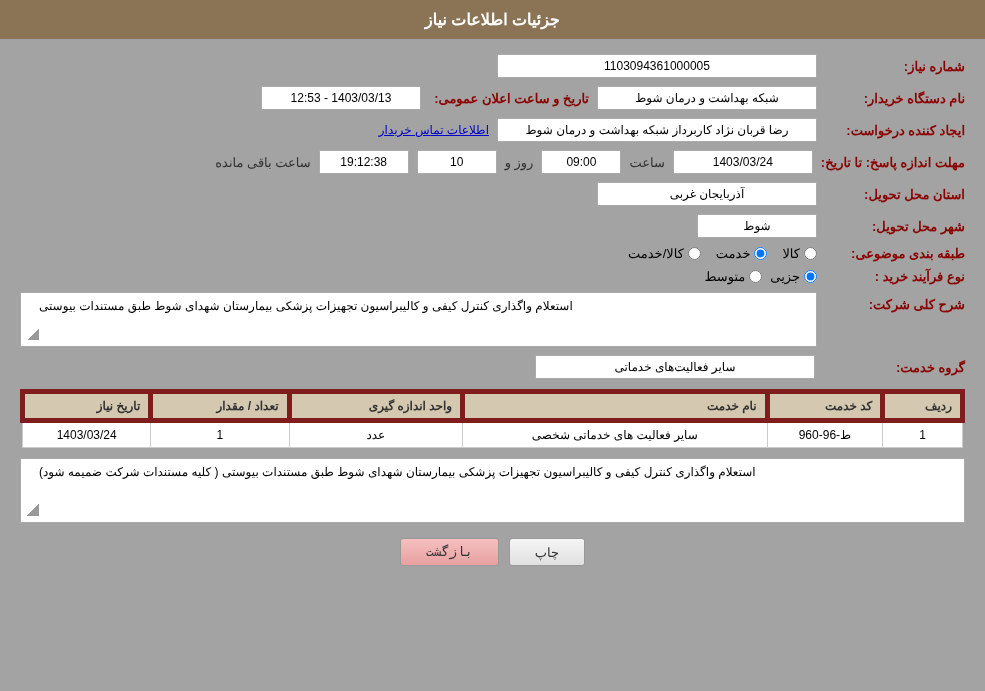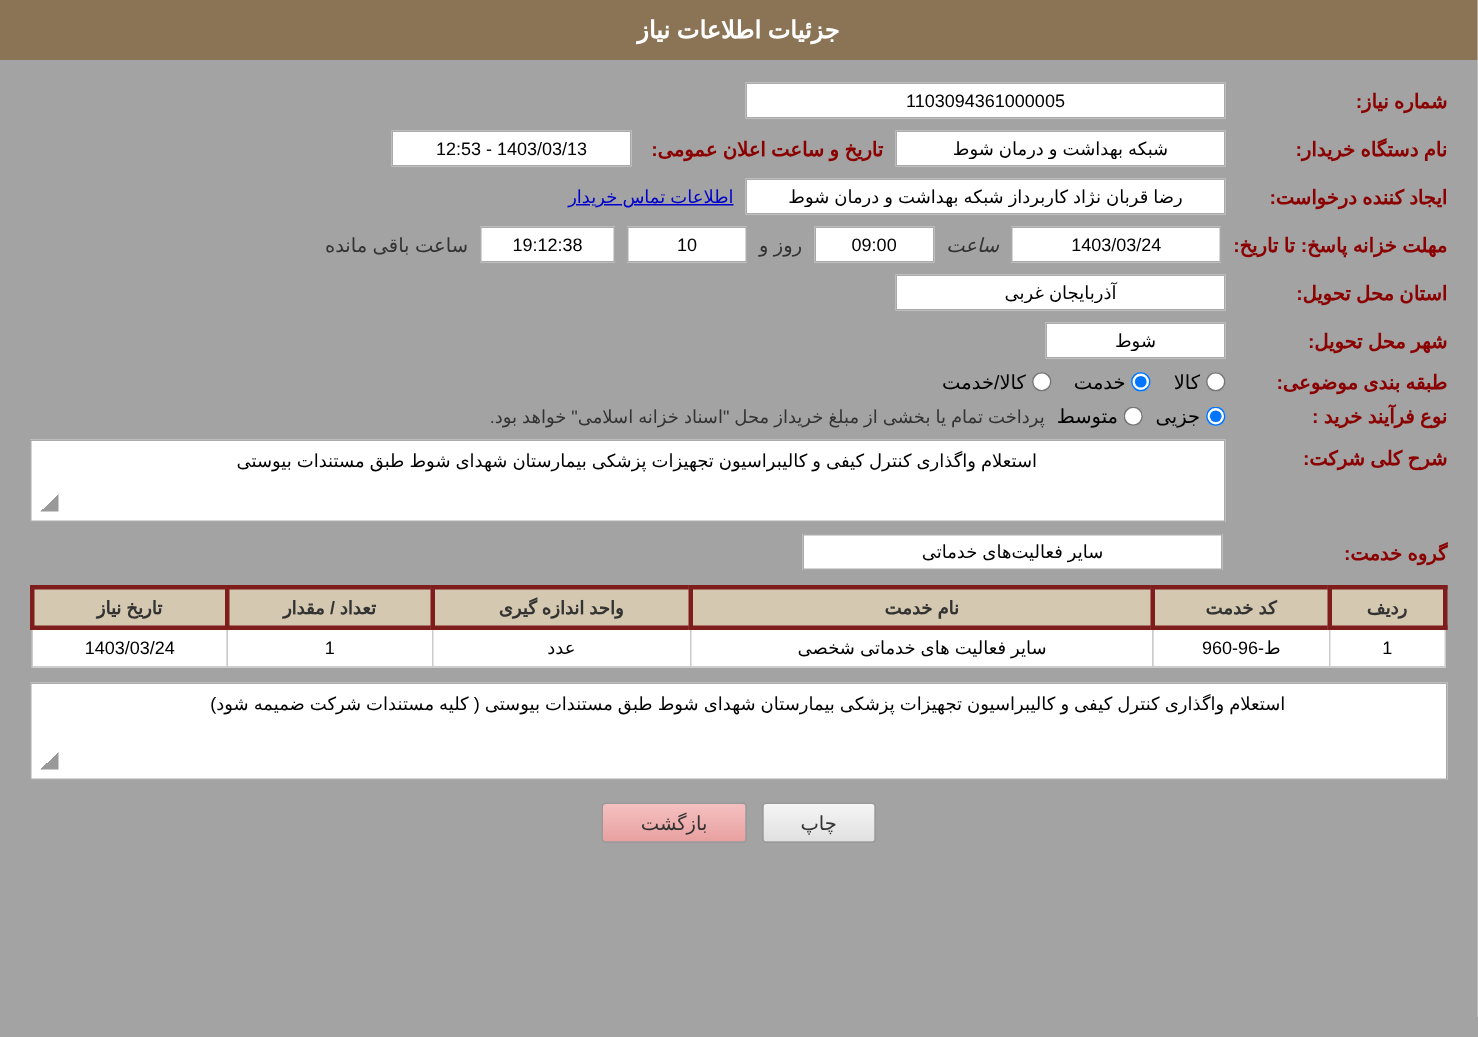--- a/index.html
+++ b/index.html
@@ -88,43 +88,43 @@
       border: 1px solid #aaa;
       background: #fff;
       padding: 6px;
       min-height: 55px;
       display: flex;
       align-items: flex-start;
     }
     .description-text {
       font-size: 12px;
       direction: rtl;
-      text-align: center;
+      text-align: left;
       flex: 1;
     }
     .resize-handle {
       width: 12px;
       height: 12px;
       align-self: flex-end;
       background: linear-gradient(135deg, transparent 50%, #999 50%);
       flex-shrink: 0;
     }
     .table-section {
       margin: 10px 0;
     }
     .data-table {
       width: 100%;
       border-collapse: collapse;
       font-size: 12px;
     }
     .data-table th {
       background: #d4c9b0;
-      border: 3px solid #7f1d1d;
+      border: 5px solid #7f1d1d;
       padding: 5px 8px;
-      text-align: center;
+      text-align: right;
       font-weight: bold;
       color: #333;
     }
     .data-table td {
       border: 1px solid #ccc;
       padding: 5px 8px;
       text-align: center;
       background: #fff;
     }
     .button-row {
@@ -142,20 +142,21 @@
       border: 1px solid #999;
       border-radius: 3px;
     }
     .btn-print {
       background: linear-gradient(to bottom, #f5f5f5, #e0e0e0);
       color: #333;
     }
     .btn-back {
       background: linear-gradient(to bottom, #f5c0c0, #e8a0a0);
       color: #333;
+      font-family: Liberation Mono, monospace;
     }
     .info-services-title {
       color: #8b0000;
       font-weight: bold;
       font-size: 14px;
       margin: 8px 0;
     }
     .group-row {
       display: flex;
       align-items: center;
@@ -185,23 +186,23 @@
       <input class="input-box" type="text" readonly="" style="width: 160px; text-align: center;" value="1403/03/13 - 12:53">
     </div>
 
     <div class="form-row">
       <span class="label">ایجاد کننده درخواست:</span>
       <input class="input-box" type="text" readonly="" style="width: 320px; text-align: center;" value="رضا قربان نژاد کاربرداز شبکه بهداشت و درمان شوط">
       <span class="link-text">اطلاعات تماس خریدار</span>
     </div>
 
     <div class="form-row">
-      <span class="label">مهلت خزانه پاسخ: تا تاریخ:</span>
+      <span class="label">مهلت اندازه پاسخ: تا تاریخ:</span>
       <input class="input-box input-date" type="text" readonly="" style="text-align: center;" value="1403/03/24">
-      <span style="color:#333;font-style:italic;">ساعت</span>
+      <span style="color:#333;">ساعت</span>
       <input class="input-box input-xsmall" type="text" readonly="" style="text-align: center;" value="09:00">
       <span style="color:#333;">روز و</span>
       <input class="input-box input-xsmall" type="text" readonly="" style="text-align: center;" value="10">
       <input class="input-box" type="text" readonly="" style="width: 90px; text-align: center;" value="19:12:38">
       <span style="color:#333;">ساعت باقی مانده</span>
     </div>
 
     <div class="form-row">
       <span class="label">استان محل تحویل:</span>
       <input class="input-box input-medium" type="text" readonly="" style="text-align: center;" value="آذربایجان غربی">
@@ -233,21 +234,20 @@
     <div class="form-row">
       <span class="label">نوع فرآیند خرید :</span>
       <div class="radio-item">
         <input type="radio" name="process" checked="" style="">
         <span>جزیی</span>
       </div>
       <div class="radio-item">
         <input type="radio" name="process" style="">
         <span>متوسط</span>
       </div>
-      <span class="note-text" style="color:#333;font-size:12px;">پرداخت تمام یا بخشی از مبلغ خریداز محل "اسناد خزانه اسلامی" خواهد بود.</span>
     </div>
 
     <div class="form-row" style="align-items:flex-start;">
       <span class="label" style="padding-top:5px;">شرح کلی شرکت:</span>
       <div class="description-container" style="flex:1; min-height:55px;">
         <span class="description-text">استعلام واگذاری کنترل کیفی و کالیبراسیون تجهیزات پزشکی بیمارستان شهدای شوط طبق مستندات بیوستی</span>
         <div class="resize-handle"></div>
       </div>
     </div>
 

